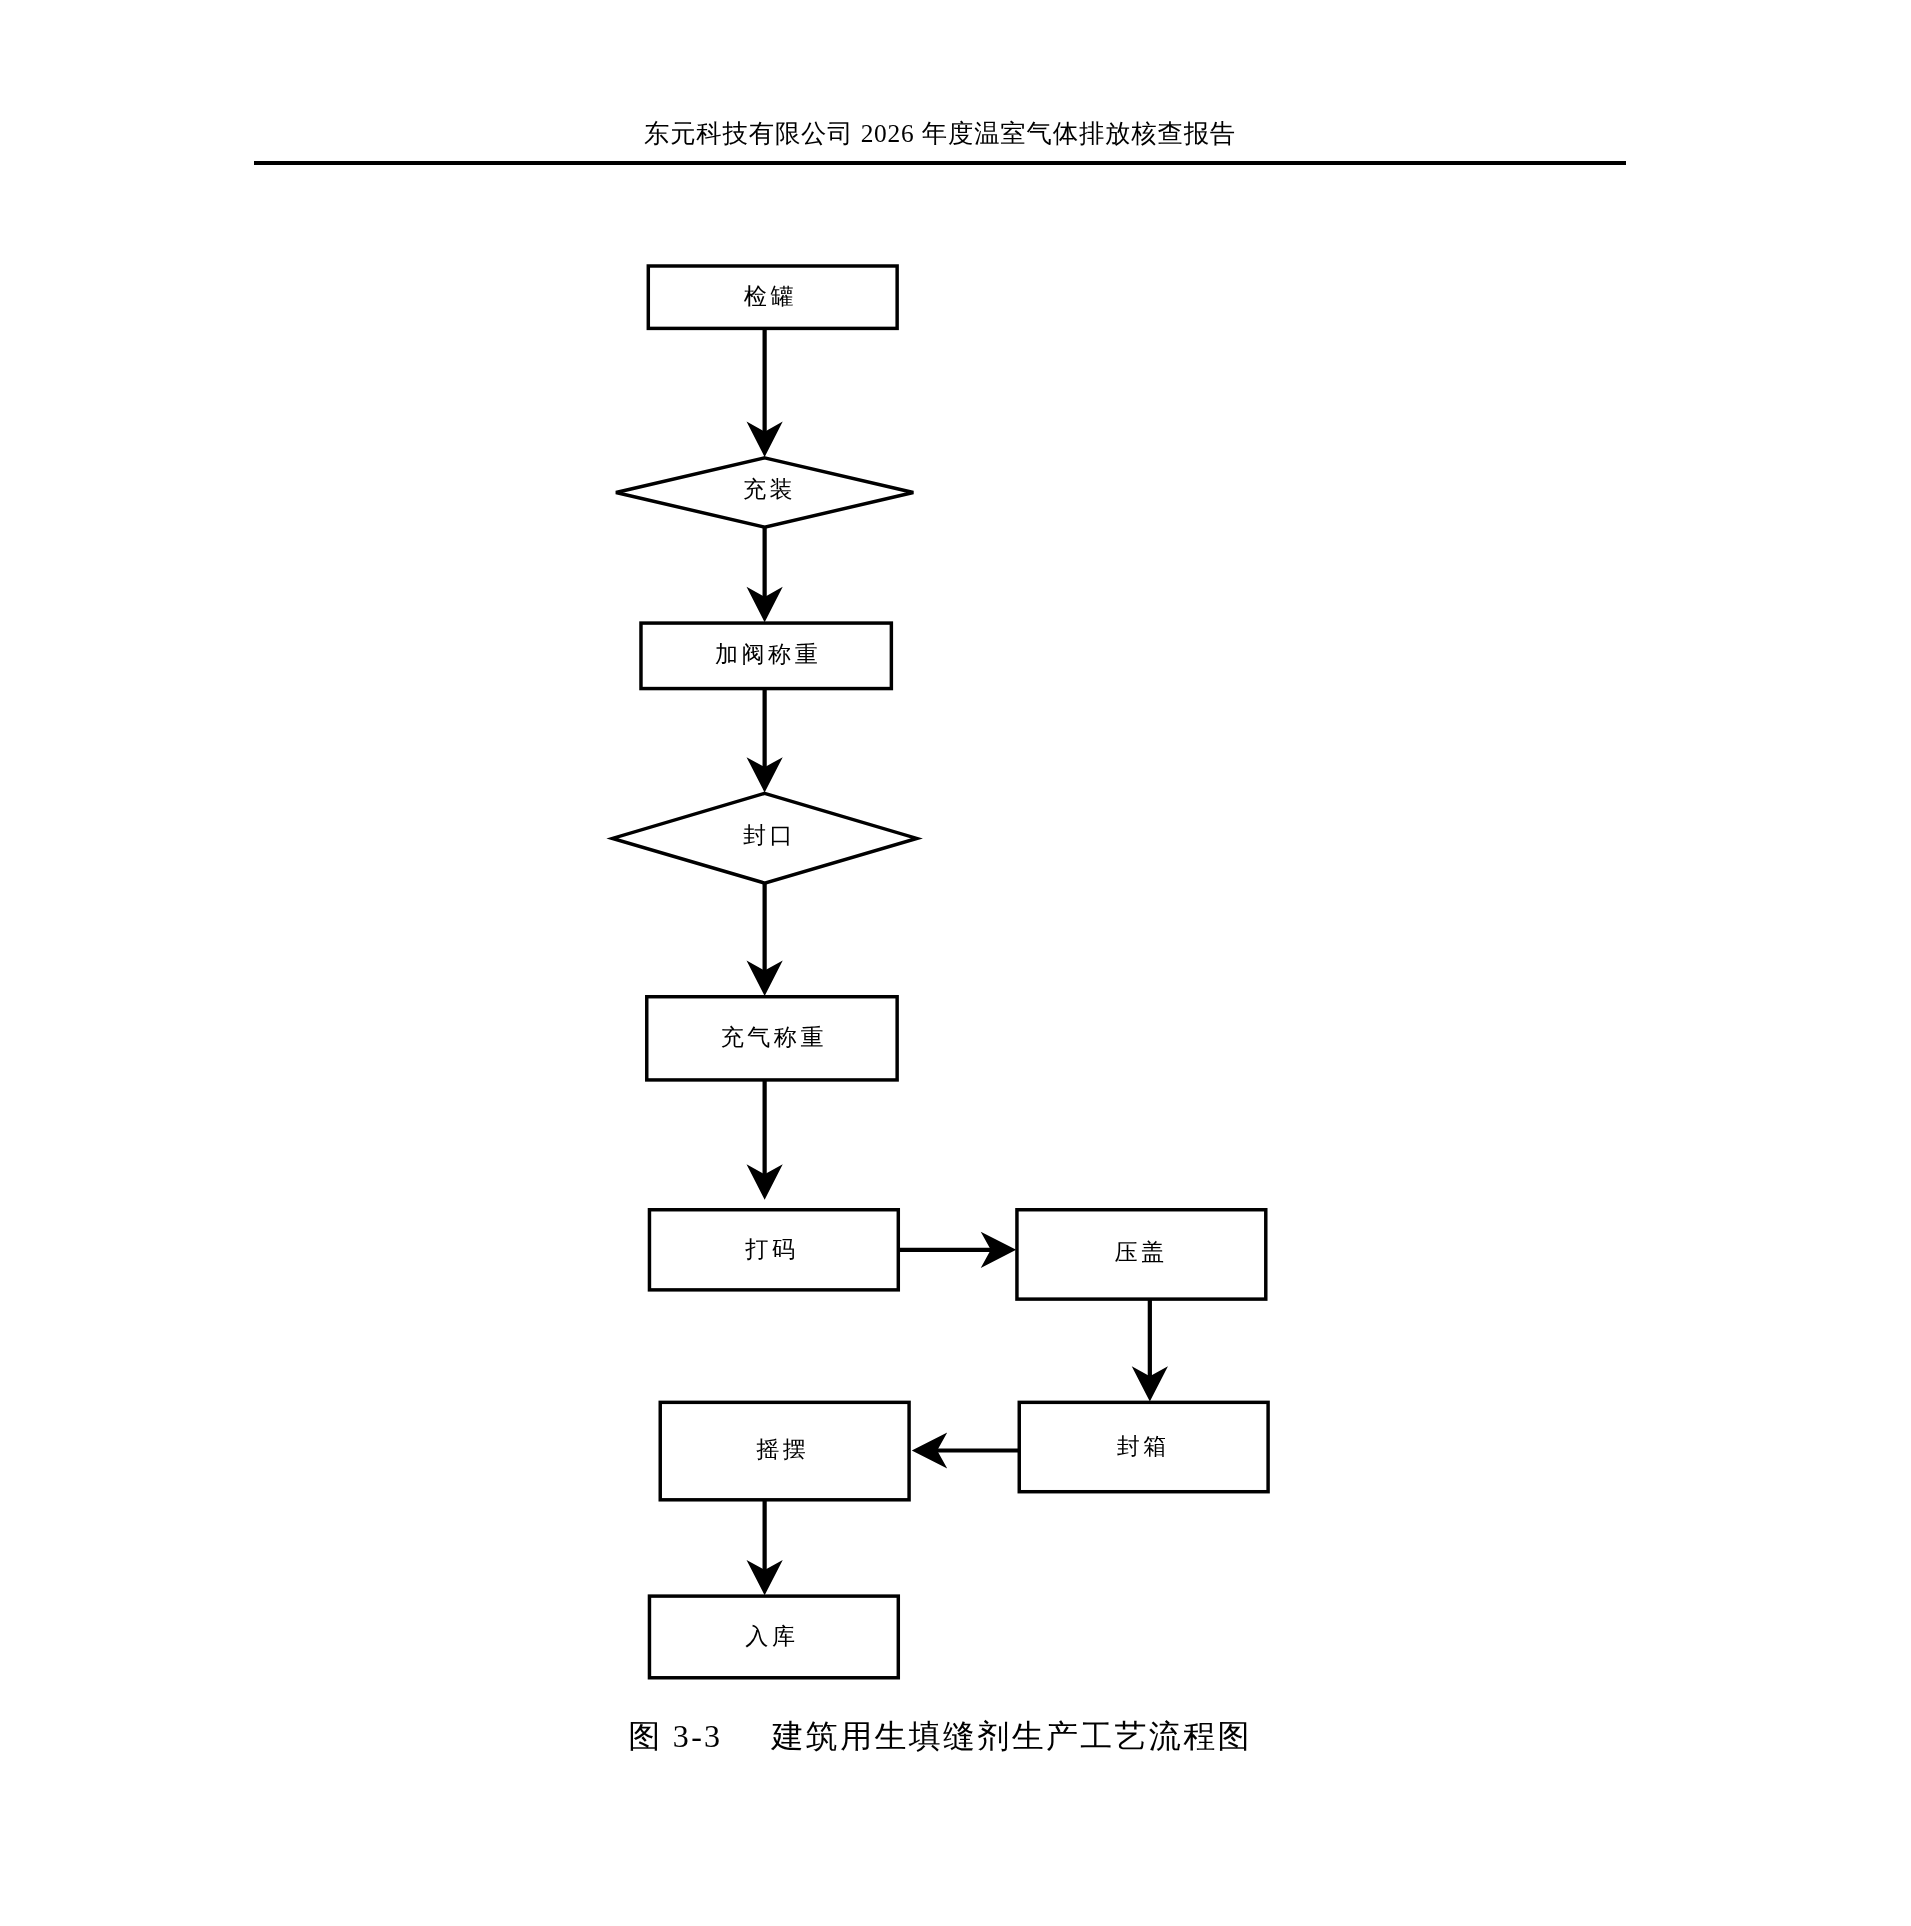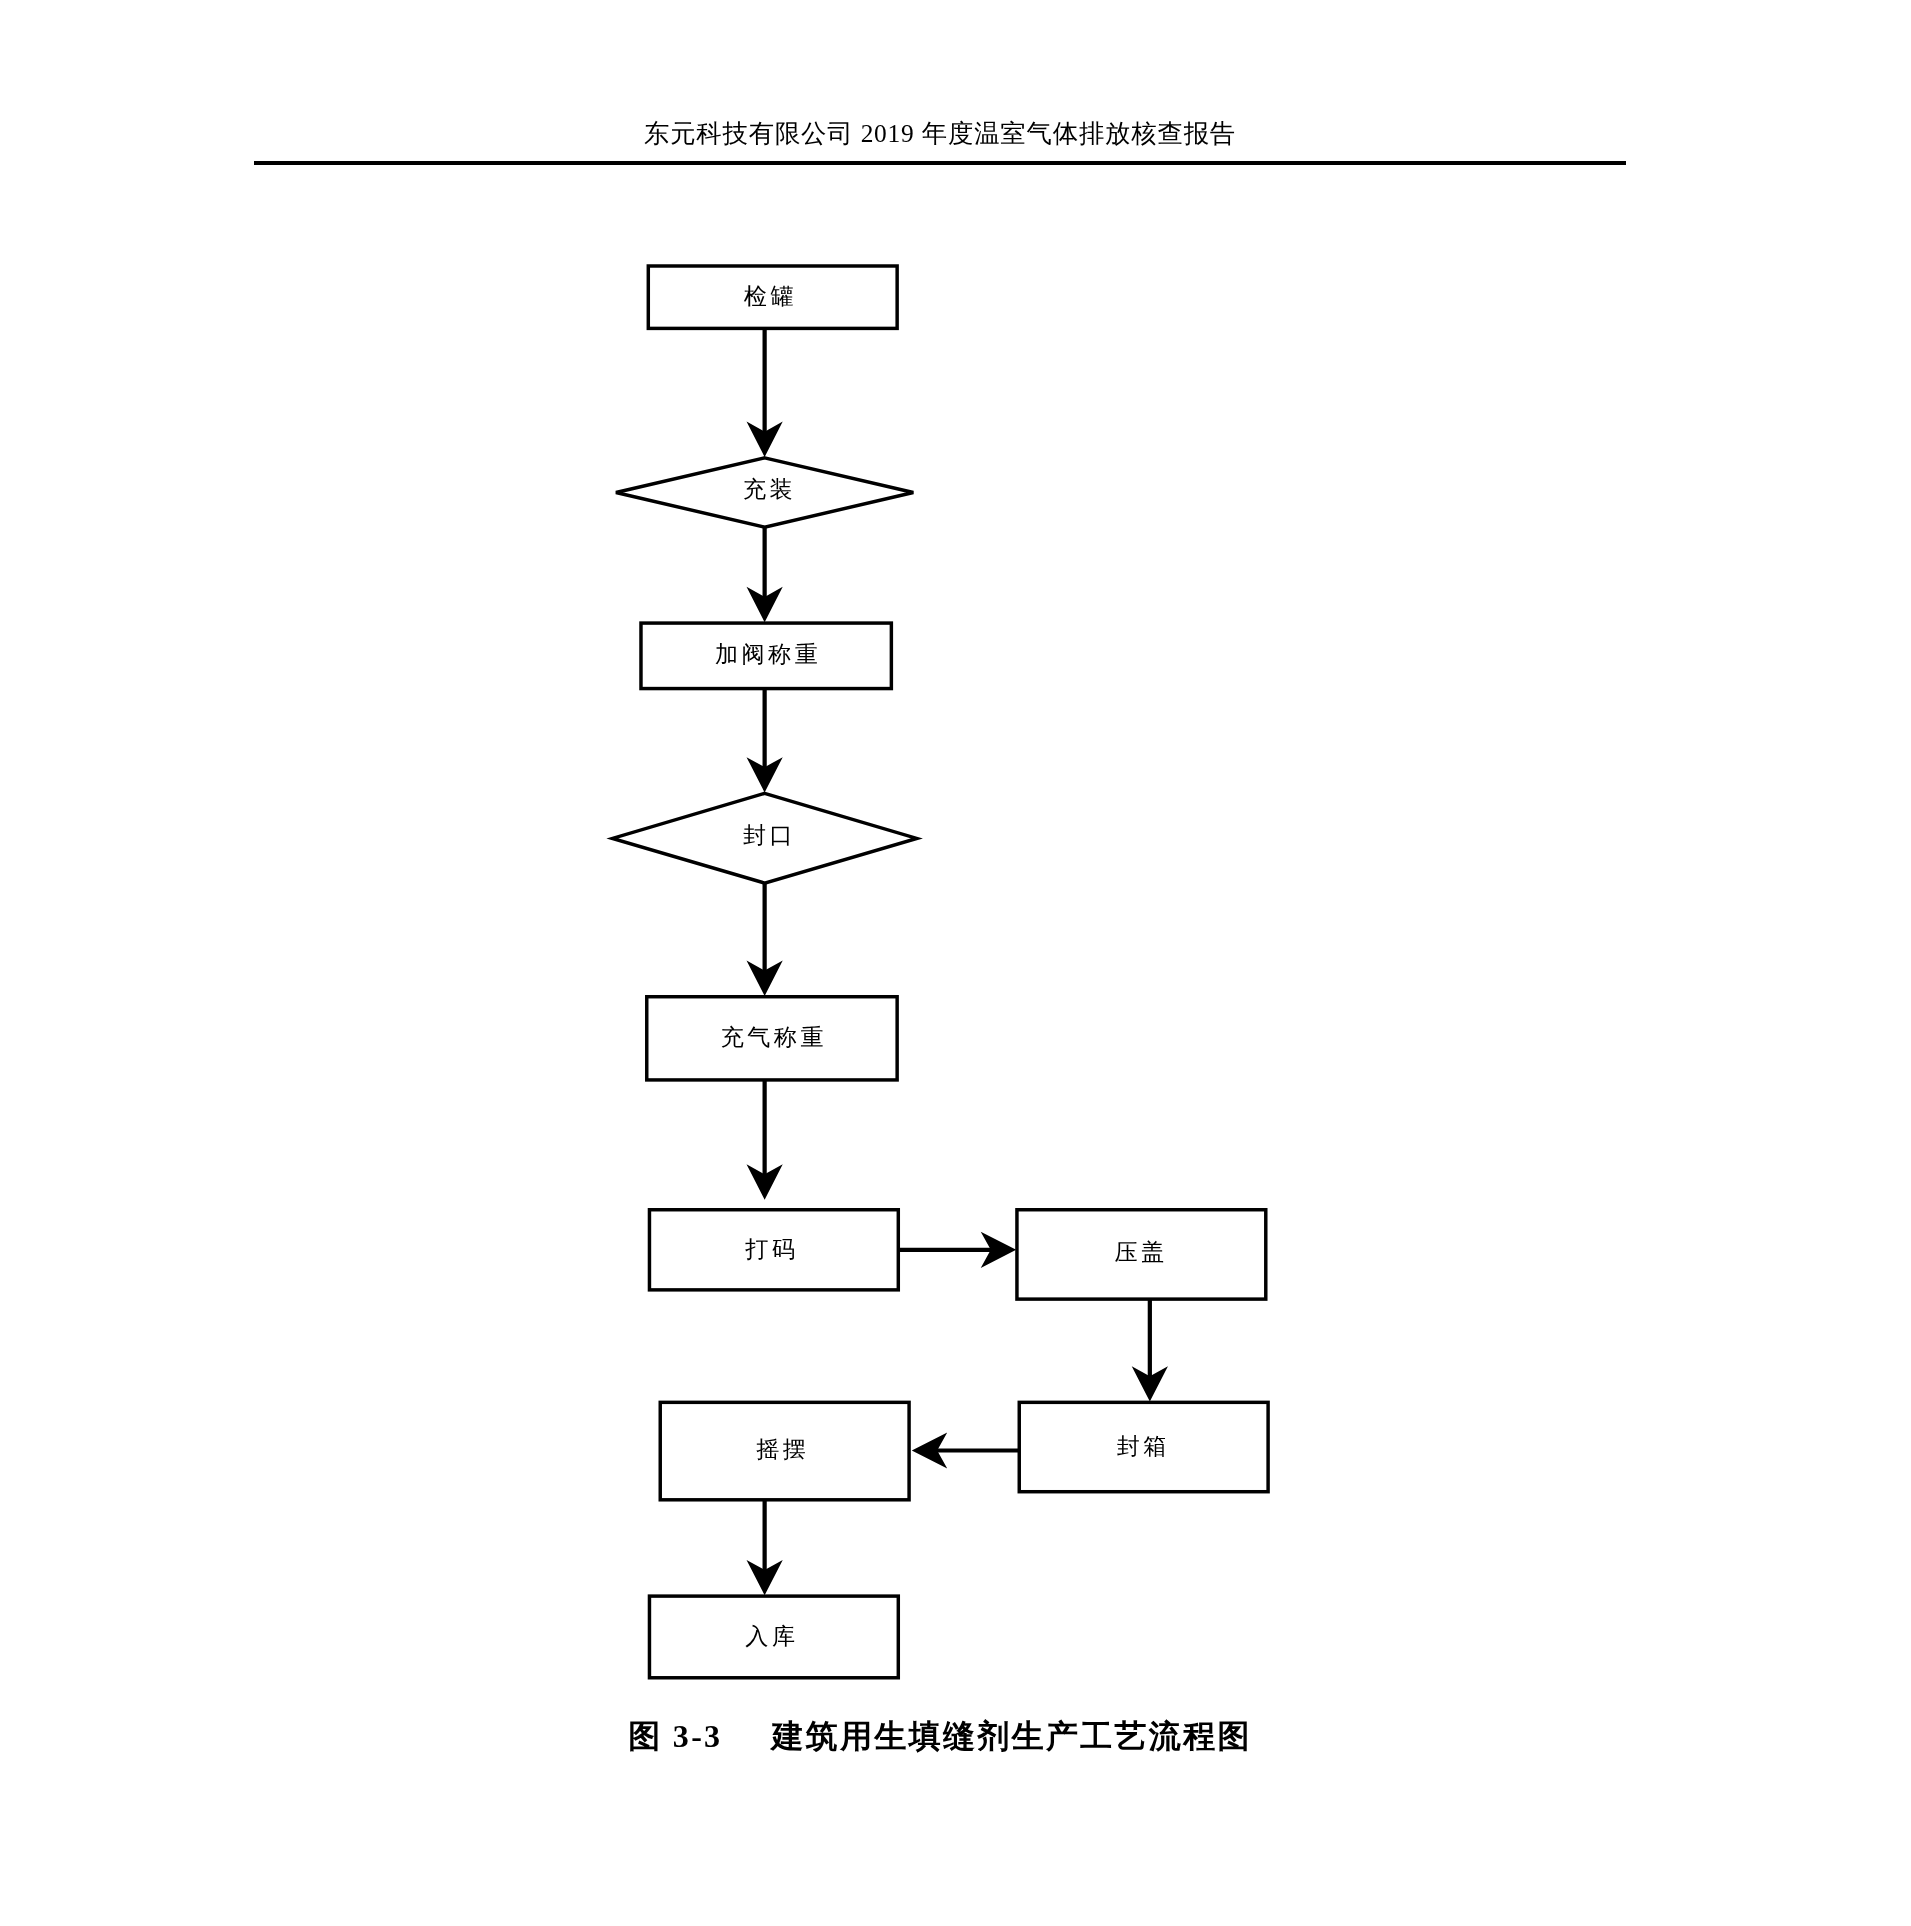--- a/index.html
+++ b/index.html
@@ -85,39 +85,39 @@
   }
 
   
   .caption {
     position: absolute;
     left: 254px;
     top: 1716px;
     width: 1372px;
     text-align: center;
     font-family: "Liberation Serif", "DejaVu Serif", serif;
-    font-weight: bold;
+    font-weight: normal;
     font-size: 32px;
     letter-spacing: 2.3px;
     line-height: 1.3;
     white-space: nowrap;
     color: #000;
   }
   .caption .cap-gap {
     display: inline-block;
     width: 28.5px;
   }
 </style>
 </head>
 <body>
 
 <div class="page">
 
   <div class="header-block">
-    <div class="header-title">东元科技有限公司 2019 年度温室气体排放核查报告</div>
+    <div class="header-title">东元科技有限公司 2026 年度温室气体排放核查报告</div>
     <div class="header-rule"></div>
   </div>
 
   <div class="flow">
     <svg viewBox="0 0 4961 7016" xmlns="http://www.w3.org/2000/svg" aria-hidden="true">
 
       <g>
         <line class="conn" x1="1985" y1="852" x2="1985" y2="1138"></line>
         <polygon class="conn-head" points="1985,1186 1938,1094 1985,1120 2032,1094"></polygon>
       </g>

